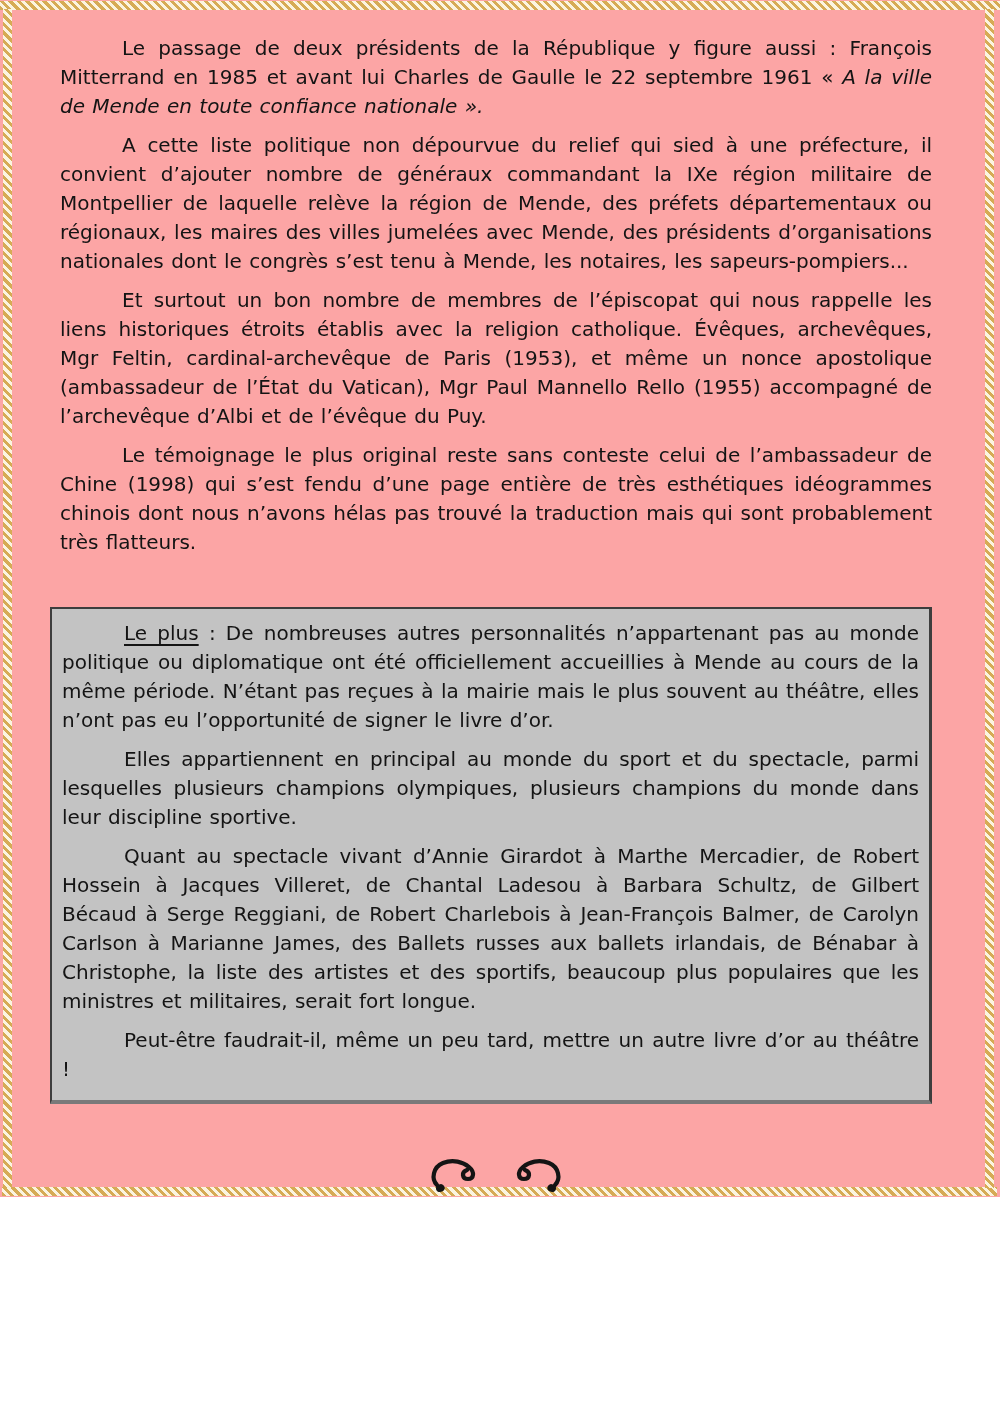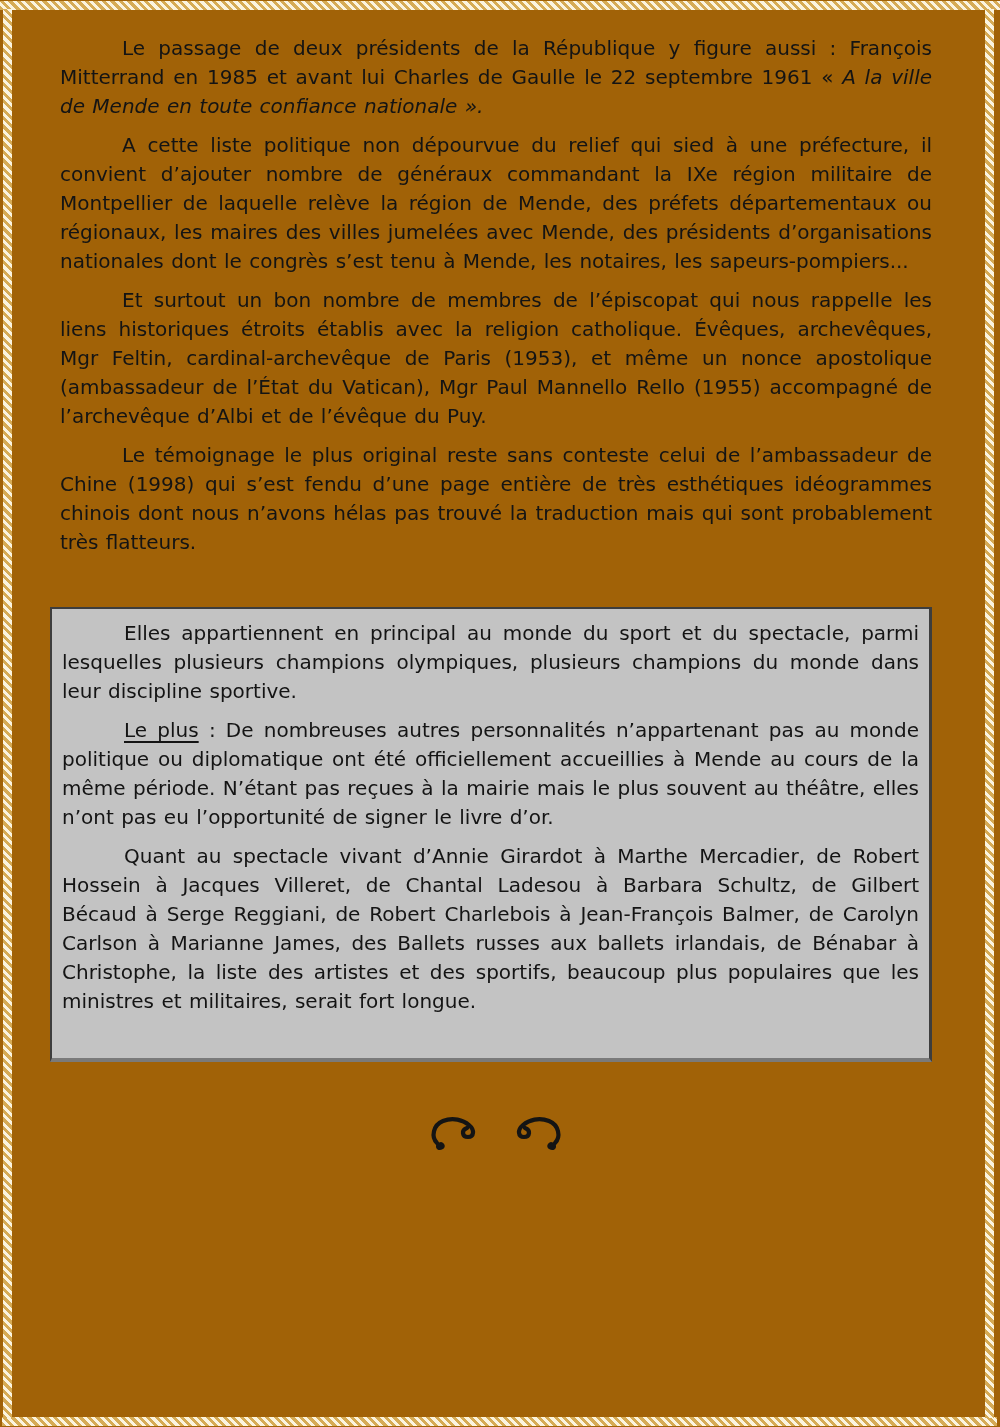--- a/index.html
+++ b/index.html
@@ -8,22 +8,22 @@
     --box-fill: #c3c3c3;
     --box-border: #3d3d3d;
     --box-border-shadow: #7a7a7a;
     --text: #141414;
   }
   * { box-sizing: border-box; }
   html, body { margin: 0; padding: 0; background: #ffffff; }
   .page {
     position: relative;
     width: 1000px;
-    height: 1427px;
-    background: #a16207;
+    height: 1197px;
+    background: #fca5a5;
     overflow: hidden;
     font-family: "DejaVu Sans", sans-serif;
     color: var(--text);
   }
   .strip {
     position: absolute;
     background: repeating-linear-gradient(45deg,
       var(--border-gold) 0px, var(--border-gold) 3px,
       var(--border-cream) 3px, var(--border-cream) 6px);
   }
@@ -79,26 +79,27 @@
 
     <p class="para"><span>Le passage de deux présidents de la République y figure aussi : François Mitterrand en 1985 et avant lui Charles de Gaulle le 22 septembre 1961 « </span><span class="quote-italic">A la ville de Mende en toute confiance nationale ».</span></p>
 
     <p class="para">A cette liste politique non dépourvue du relief qui sied à une préfecture, il convient d’ajouter nombre de généraux commandant la IXe région militaire de Montpellier de laquelle relève la région de Mende, des préfets départementaux ou régionaux, les maires des villes jumelées avec Mende, des présidents d’organisations nationales dont  le congrès s’est tenu à Mende, les notaires, les sapeurs-pompiers...</p>
 
     <p class="para">Et surtout un bon nombre de membres de l’épiscopat qui nous rappelle les liens historiques étroits établis avec la religion catholique. Évêques, archevêques, Mgr Feltin, cardinal-archevêque de Paris (1953), et même un nonce apostolique (ambassadeur de l’État du Vatican), Mgr Paul Mannello Rello (1955) accompagné de l’archevêque d’Albi et de l’évêque du Puy.</p>
 
     <p class="para">Le témoignage le plus original reste sans conteste celui de l’ambassadeur de Chine (1998) qui s’est fendu d’une page entière de très esthétiques idéogrammes chinois dont nous n’avons hélas pas trouvé la traduction mais qui sont probablement très flatteurs.</p>
 
     <div class="box">
+      <p class="para"><span class="underlined">Le plus</span><span> : De nombreuses autres personnalités n’appartenant pas au monde politique ou diplomatique ont été officiellement accueillies à Mende au cours de la même période. N’étant pas reçues à la mairie mais le plus souvent au théâtre, elles n’ont pas eu l’opportunité de signer le livre d’or.</span></p>
+
       <p class="para">Elles appartiennent en principal au monde du sport et du spectacle, parmi lesquelles plusieurs champions olympiques, plusieurs champions du monde dans leur discipline sportive.</p>
-
-      <p class="para"><span class="underlined">Le plus</span><span> : De nombreuses autres personnalités n’appartenant pas au monde politique ou diplomatique ont été officiellement accueillies à Mende au cours de la même période. N’étant pas reçues à la mairie mais le plus souvent au théâtre, elles n’ont pas eu l’opportunité de signer le livre d’or.</span></p>
 
       <p class="para">Quant au spectacle vivant d’Annie Girardot à Marthe Mercadier, de Robert Hossein à Jacques Villeret, de Chantal Ladesou à Barbara Schultz, de Gilbert Bécaud à Serge Reggiani, de Robert Charlebois à Jean-François Balmer, de Carolyn Carlson à Marianne James, des Ballets russes aux ballets irlandais, de Bénabar à Christophe, la liste des artistes et des sportifs, beaucoup plus populaires que les ministres et militaires, serait fort longue.</p>
 
+      <p class="para">Peut-être faudrait-il, même un peu tard, mettre un autre livre d’or au théâtre !</p>
     </div>
 
     <div class="ornament">
       <svg width="56" height="42" viewBox="0 0 56 42">
         <path d="M7 32 C1 26 3 14 13 10 C23 6 33 9 39 14 C45 19 44 26 38 26 C32 26 31 19 37 17" fill="none" stroke="#141414" stroke-width="4.2" stroke-linecap="round"></path>
         <path d="M7 32 C4 37 8 41 13 38 C16 36 15 32 11 31 Z" fill="#141414"></path>
       </svg>
       <svg width="56" height="42" viewBox="0 0 56 42">
         <g transform="translate(56,0) scale(-1,1)">
           <path d="M7 32 C1 26 3 14 13 10 C23 6 33 9 39 14 C45 19 44 26 38 26 C32 26 31 19 37 17" fill="none" stroke="#141414" stroke-width="4.2" stroke-linecap="round"></path>

